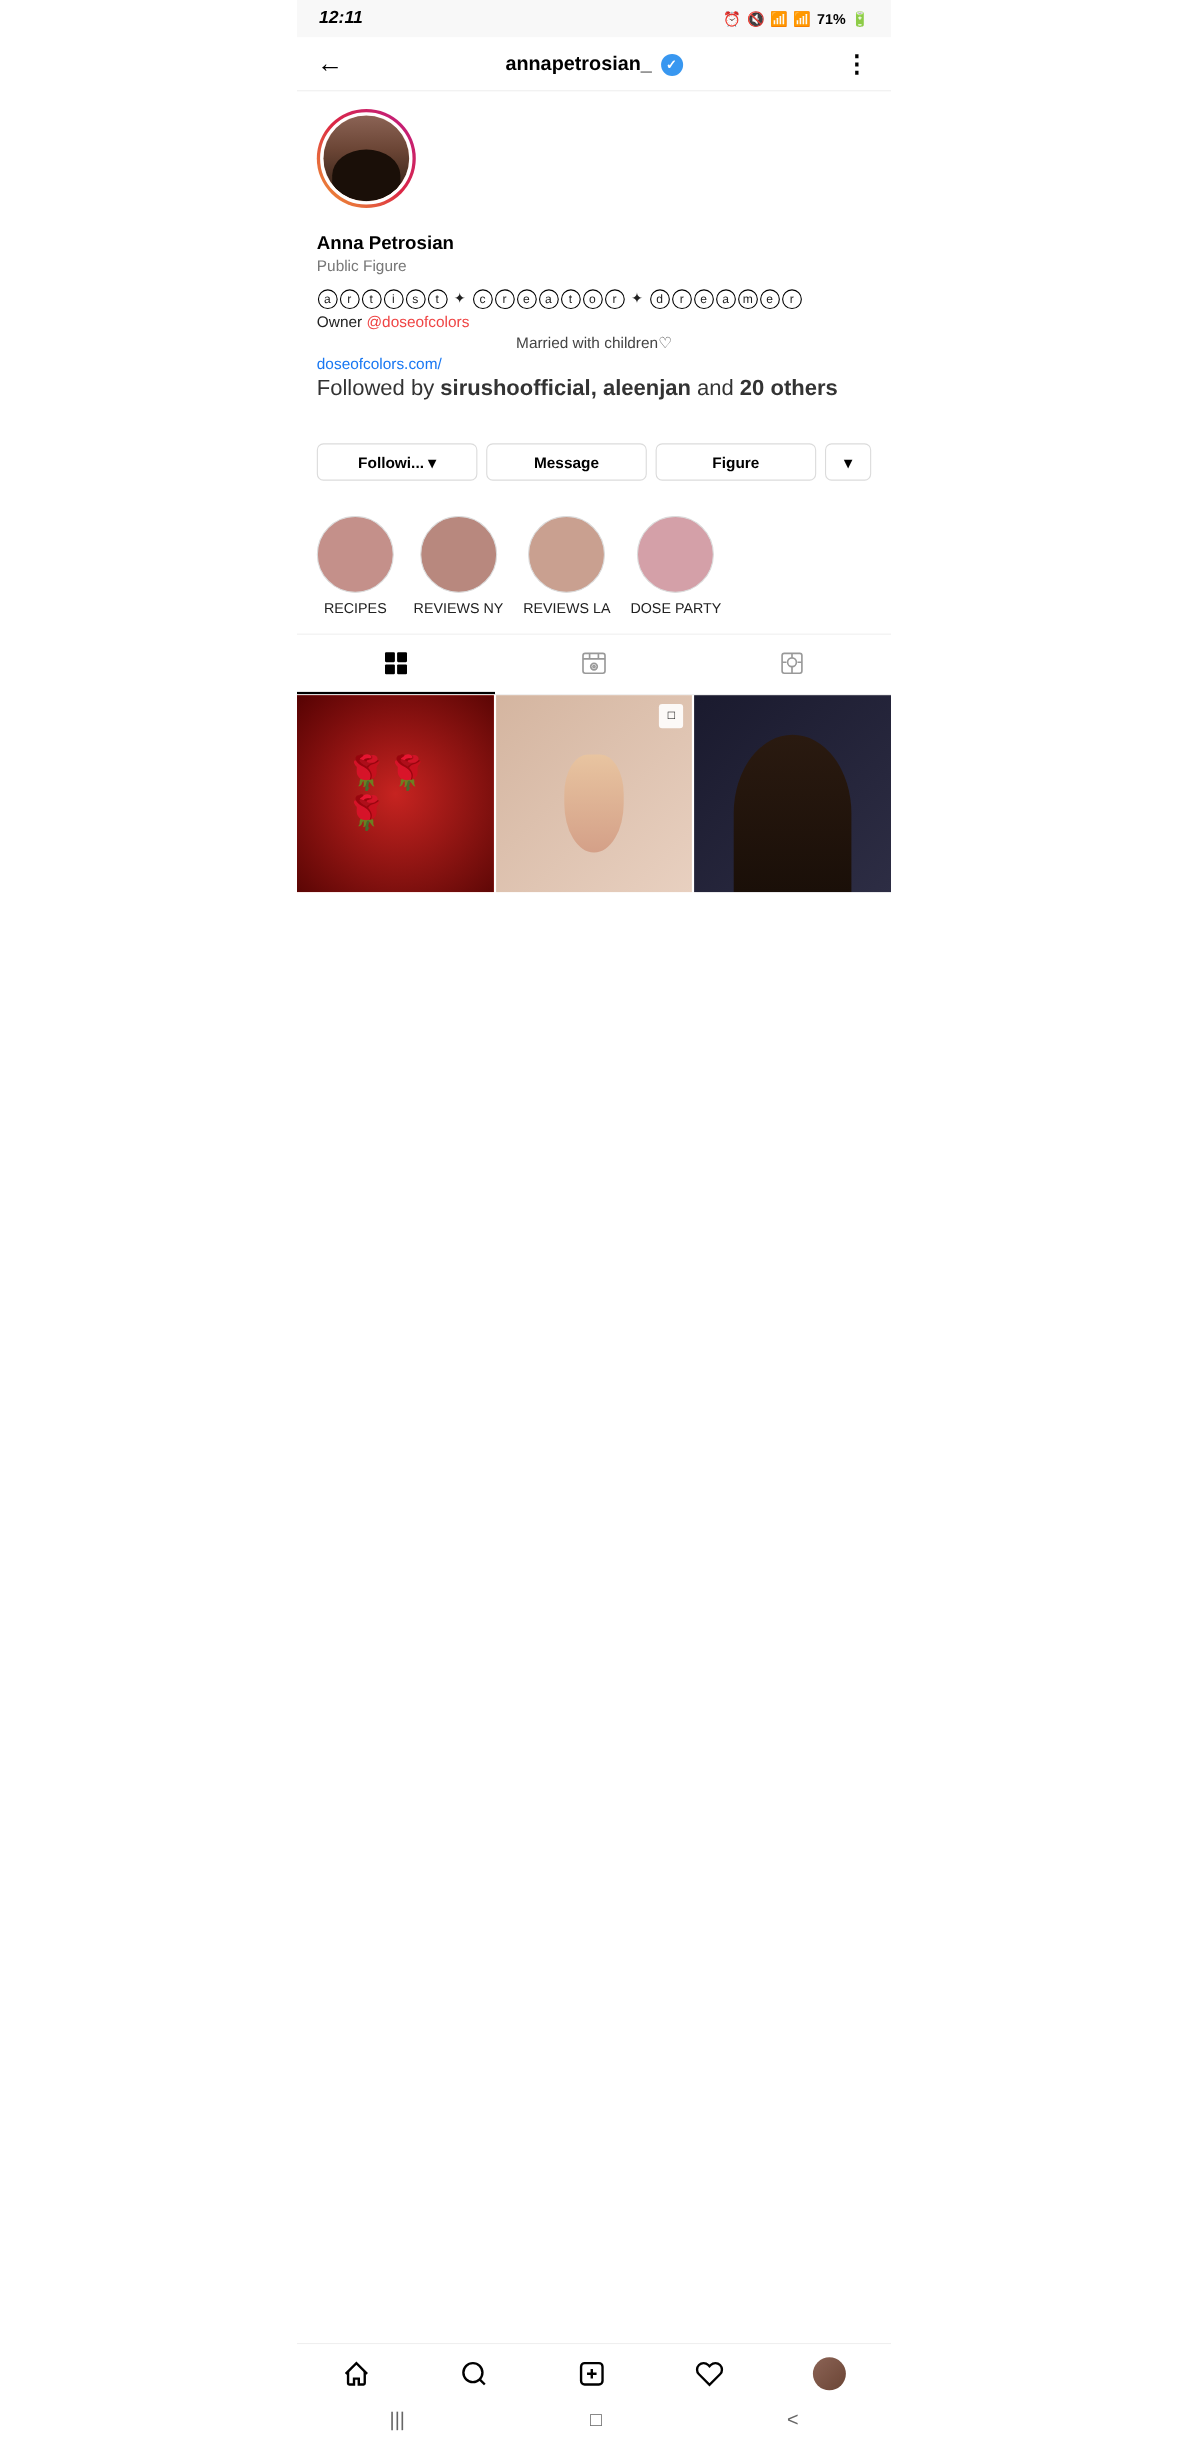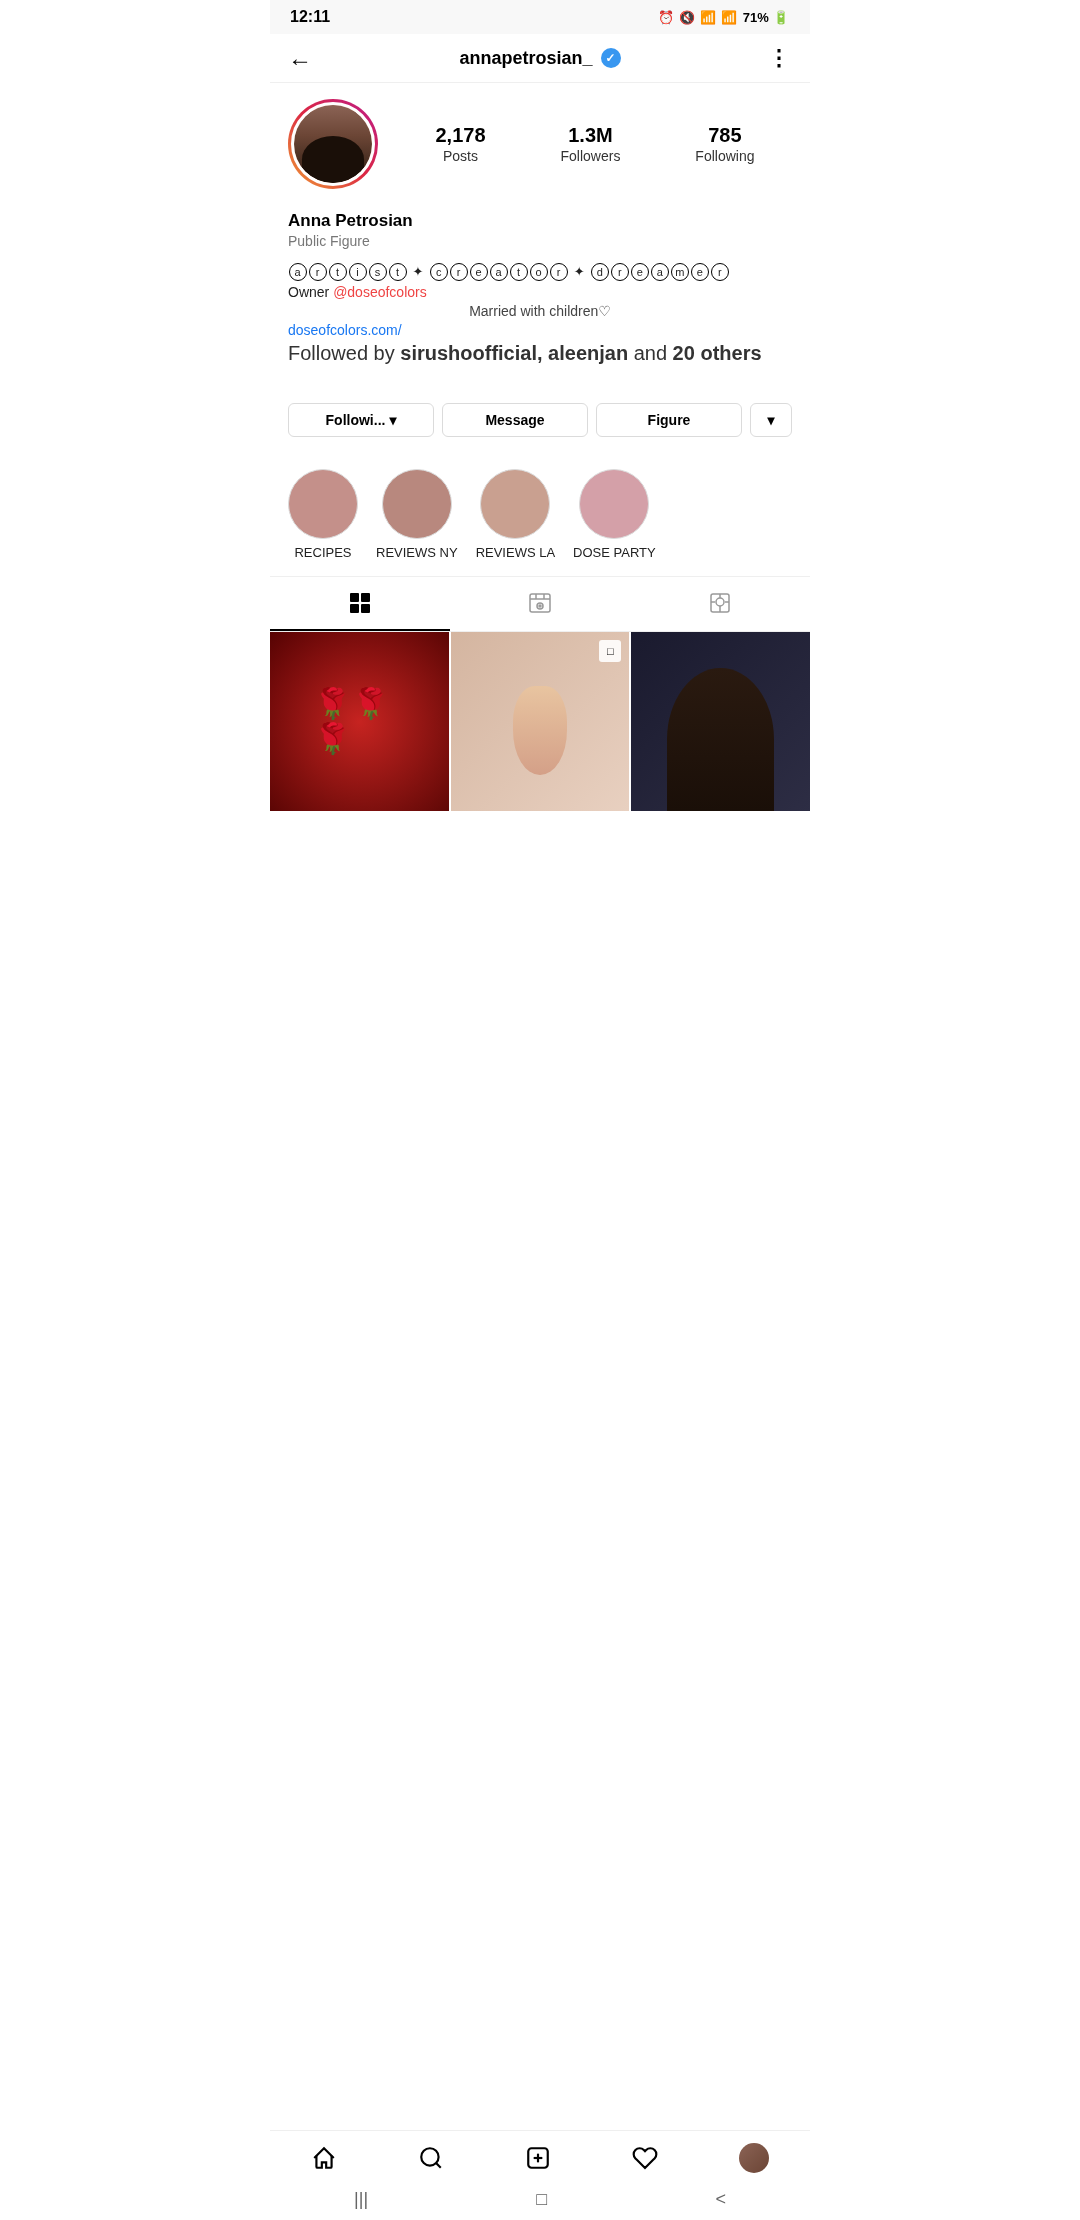--- a/index.html
+++ b/index.html
@@ -16,36 +16,36 @@
     
     .status-bar {
       background: #f8f8f8;
       padding: 8px 20px;
       display: flex;
       justify-content: space-between;
       align-items: center;
       font-size: 15px;
       font-weight: 600;
     }
-    .status-time { font-weight: 700; font-size: 16px; }
+    .status-time { font-weight: 700; font-size: 16px; font-style: italic; }
     .status-icons { display: flex; align-items: center; gap: 5px; font-size: 13px; }
 
     
     .header {
       display: flex;
       align-items: center;
       justify-content: space-between;
       padding: 10px 18px;
       background: #fff;
       border-bottom: 1px solid #efefef;
     }
     .header-back { font-size: 24px; cursor: pointer; }
     .header-username {
       display: flex;
-      align-items: flex-start;
+      align-items: flex-end;
       gap: 8px;
       font-size: 18px;
       font-weight: 700;
     }
     .verified-badge {
       width: 20px;
       height: 20px;
       background: #3897f0;
       border-radius: 50%;
       display: flex;
@@ -403,34 +403,20 @@
     </div>
     <span class="header-more">⋮</span>
   </div>
 
   <div class="profile-section">
 
     <div class="profile-top">
       <div class="avatar-wrapper">
         <div class="avatar-inner">
           <div class="avatar-face"></div>
-        </div>
-      </div>
-      <div class="stats">
-        <div class="stat-item">
-          <span class="stat-number">2,178</span>
-          <span class="stat-label">Posts</span>
-        </div>
-        <div class="stat-item">
-          <span class="stat-number">1.3M</span>
-          <span class="stat-label">Followers</span>
-        </div>
-        <div class="stat-item">
-          <span class="stat-number">785</span>
-          <span class="stat-label">Following</span>
         </div>
       </div>
     </div>
 
     <div class="profile-name">Anna Petrosian</div>
     <div class="profile-category">Public Figure</div>
 
     <div class="profile-bio-line circles">
       <span class="circle-char">a</span><span class="circle-char">r</span><span class="circle-char">t</span><span class="circle-char">i</span><span class="circle-char">s</span><span class="circle-char">t</span>
       ✦

